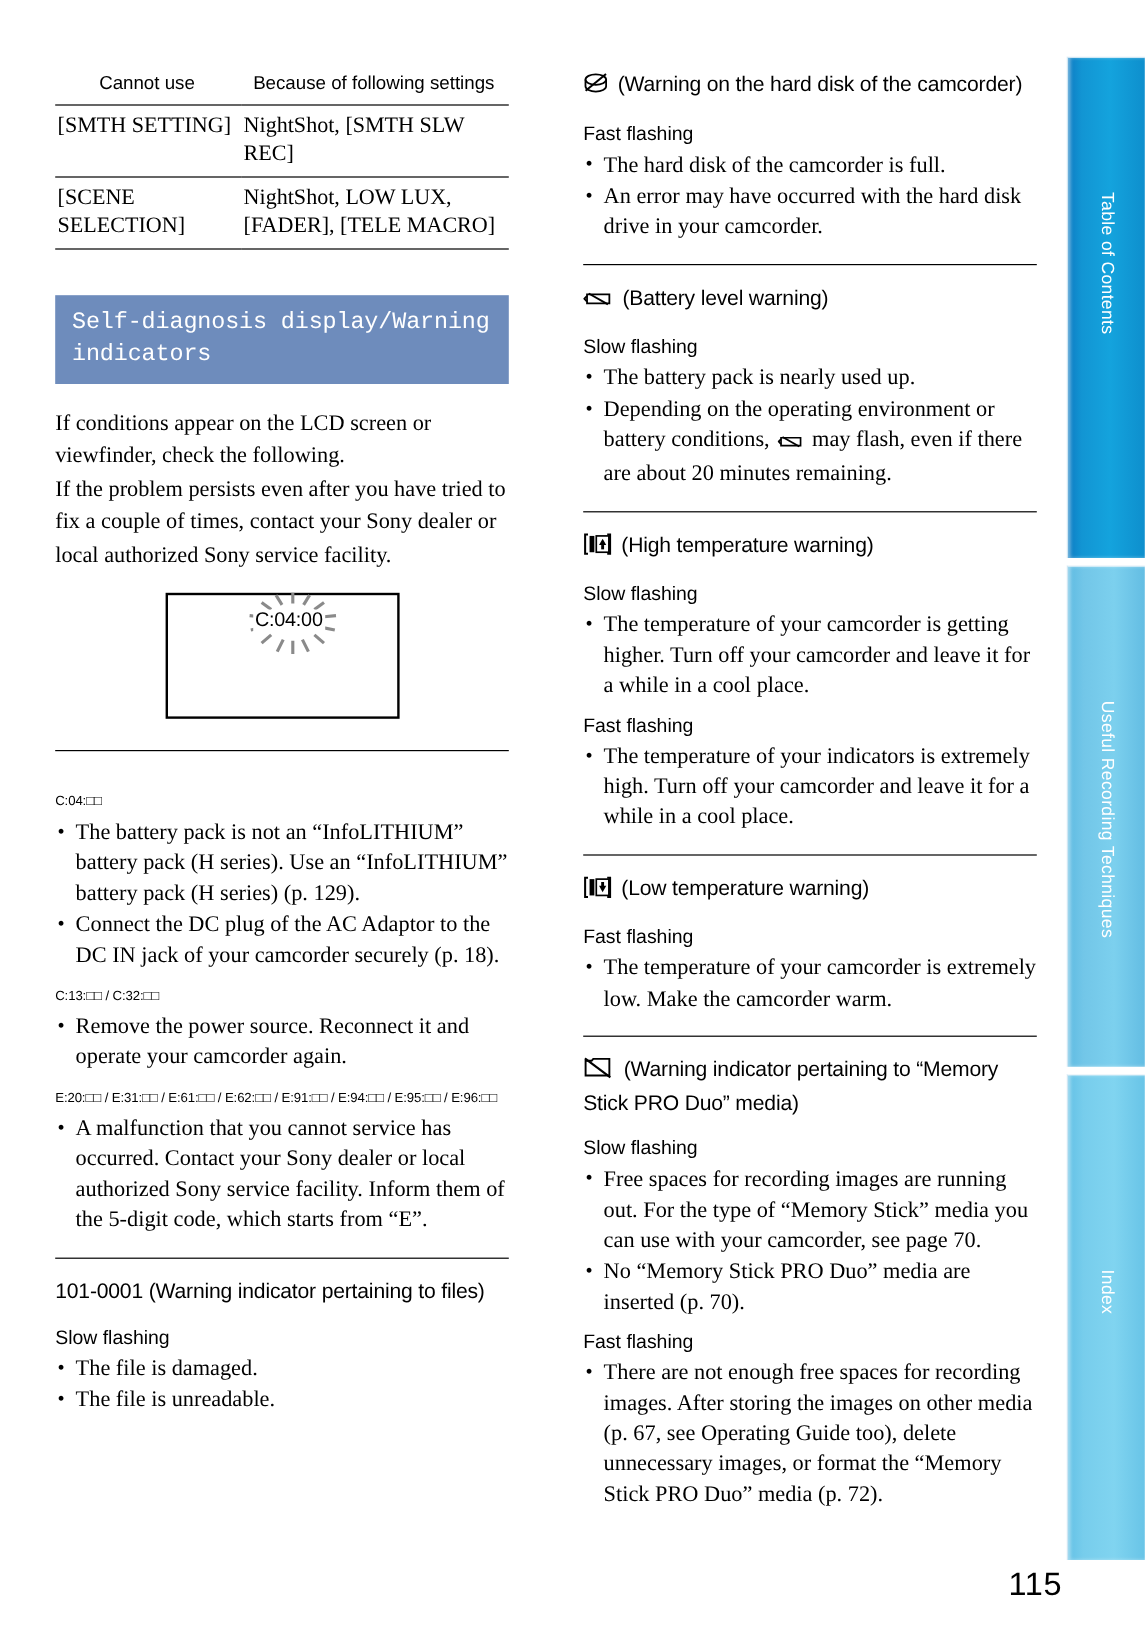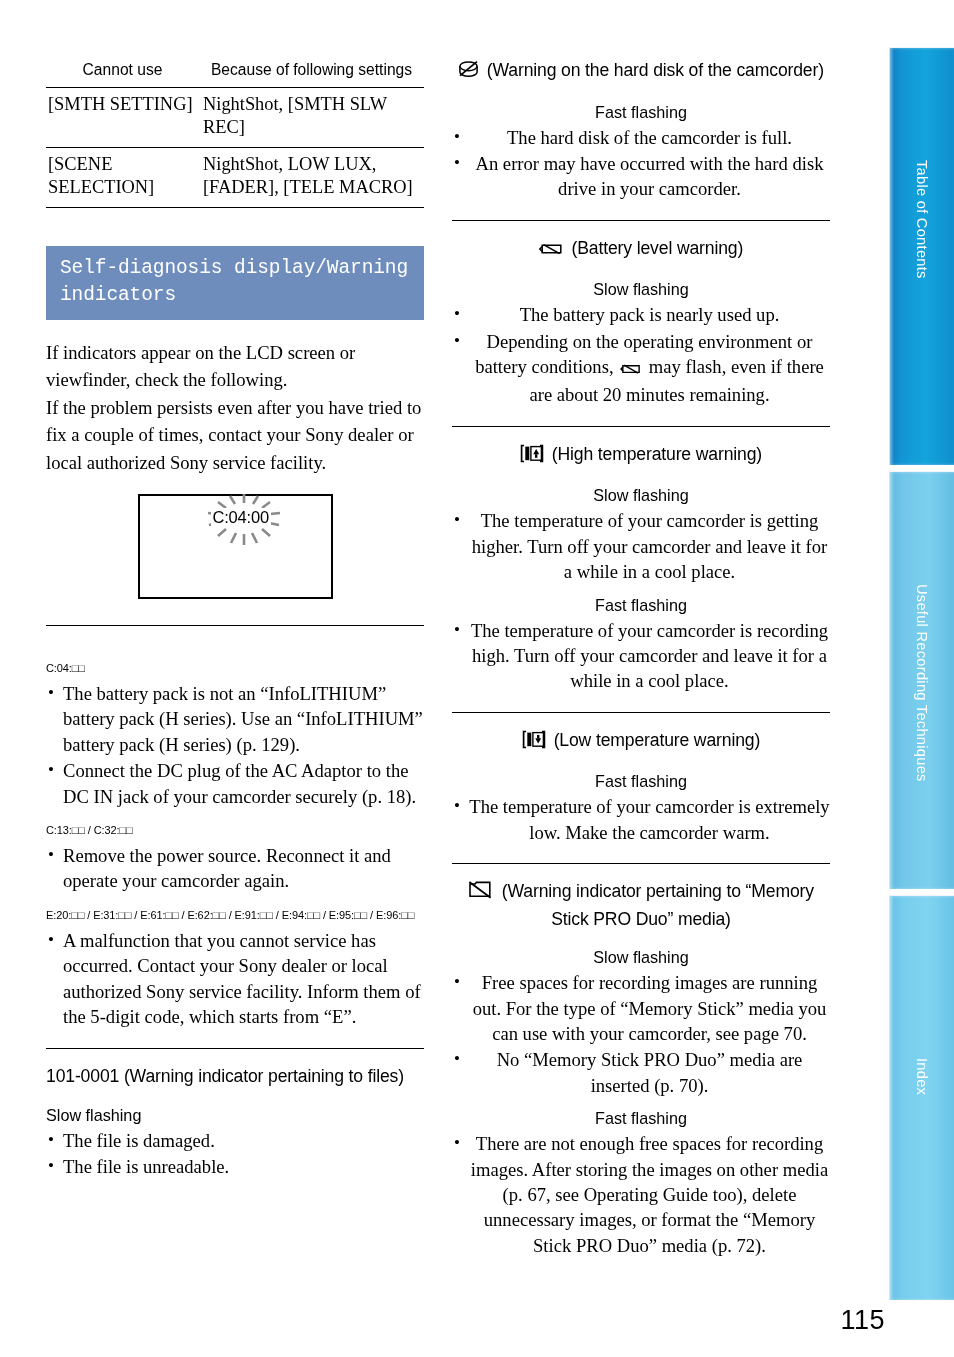--- a/index.html
+++ b/index.html
@@ -16,21 +16,21 @@
 
   
   .page { position: absolute; inset: 0; }
 
   .col {
     position: absolute;
     top: 58px;
     width: 378px;
   }
   .col-left  { left: 46px; }
-  .col-right { left: 452px; text-align: center; }
+  .col-right { left: 486px; }
 
   p, ul, li, h2, h3, div { margin: 0; padding: 0; }
 
   .body-text {
     font-size: 18.6px;
     line-height: 27.5px;
     text-align: left;
   }
   .body-text p { margin: 0; }
 
@@ -250,21 +250,21 @@
       </tbody>
     </table>
 
     <div style="height:38px"></div>
 
     <h2 class="section-title">Self-diagnosis display/Warning indicators</h2>
 
     <div style="height:19px"></div>
 
     <div class="body-text">
-      <p>If indicators appear on the LCD screen or viewfinder, check the following.</p>
+      <p>If conditions appear on the LCD screen or viewfinder, check the following.</p>
       <p>If the problem persists even after you have tried to fix a couple of times, contact your Sony dealer or local authorized Sony service facility.</p>
     </div>
 
     <div style="height:18px"></div>
 
     <div class="lcd-wrap">
       <div class="lcd-box"></div>
       <svg class="flash-svg" width="108" height="60" viewBox="0 0 108 60">
         <g stroke="#8a8a8a" stroke-width="2.6" stroke-linecap="butt">
           <line x1="54" y1="2" x2="54" y2="11"></line>
@@ -390,21 +390,21 @@
       <span>(High temperature warning)</span>
     </h3>
     <div class="gap-md"></div>
     <div class="sub-head">Slow flashing</div>
     <ul class="bullets">
       <li>The temperature of your camcorder is getting higher. Turn off your camcorder and leave it for a while in a cool place.</li>
     </ul>
     <div class="gap-sm"></div>
     <div class="sub-head">Fast flashing</div>
     <ul class="bullets">
-      <li>The temperature of your camcorder is recording high. Turn off your camcorder and leave it for a while in a cool place.</li>
+      <li>The temperature of your indicators is extremely high. Turn off your camcorder and leave it for a while in a cool place.</li>
     </ul>
 
     <div style="height:18px"></div>
     <hr class="rule">
     <div class="gap-md"></div>
 
     <h3 class="entry-head">
       <span class="ico">
         <svg width="24" height="19" viewBox="0 0 24 19">
           <path d="M4.0 1.5 H1.6 V17.5 H4.0" fill="none" stroke="#000" stroke-width="1.7"></path>

